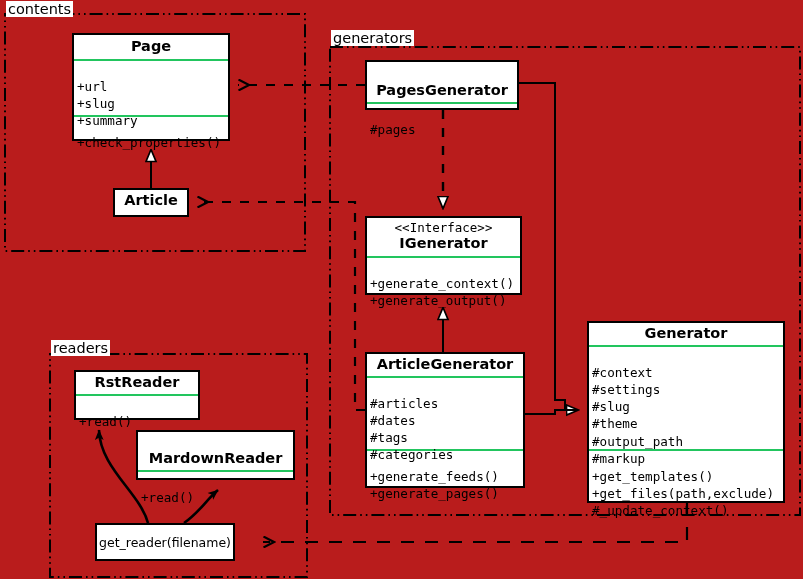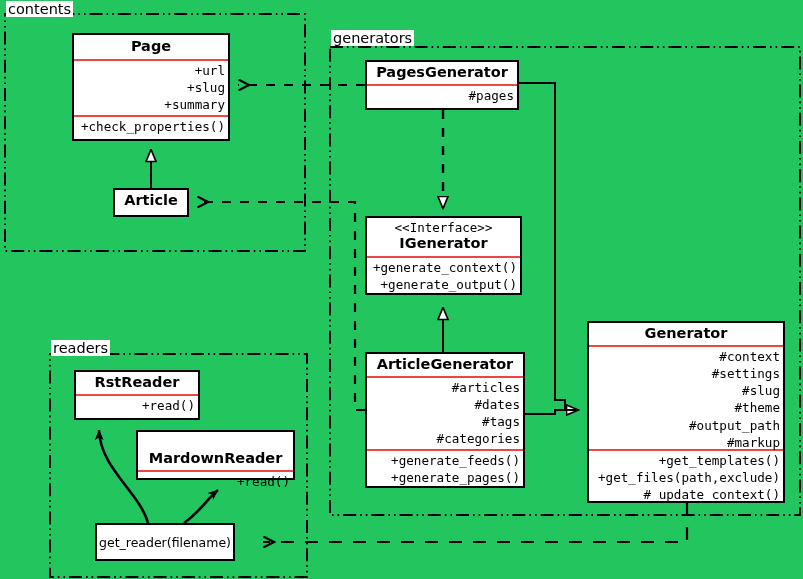--- a/index.html
+++ b/index.html
@@ -4,21 +4,21 @@
 <style>
   html, body {
     margin: 0;
     padding: 0;
     background: #ffffff;
   }
   #canvas {
     position: relative;
     width: 803px;
     height: 579px;
-    background: #22c55e;
+    background: #b91c1c;
     font-family: "DejaVu Sans", sans-serif;
     overflow: hidden;
   }
   svg.layer {
     position: absolute;
     left: 0;
     top: 0;
     width: 803px;
     height: 579px;
     pointer-events: none;
@@ -45,23 +45,22 @@
   }
   .uml-stereotype {
     display: block;
     font-weight: normal;
     font-size: 12.5px;
     font-family: "DejaVu Sans Mono", monospace;
     line-height: 1.15;
   }
   .uml-compartment {
     box-sizing: border-box;
-    border-top: 2px solid #ef4444;
-    padding: 1px 3px 2px 3px;
-    text-align: right;
+    border-top: 2px solid #22c55e;
+    padding: 17px 3px 2px 3px;
   }
   .uml-feature {
     font-family: "DejaVu Sans Mono", monospace;
     font-size: 12.6px;
     color: #000000;
     line-height: 1.37;
     white-space: nowrap;
   }
   .uml-func-box {
     position: absolute;
@@ -151,21 +150,21 @@
     <div class="uml-compartment">
       <div class="uml-feature">+check_properties()</div>
     </div>
   </div>
 
   <div class="uml-class" style="left:113px; top:188px; width:76px; height:29px;">
     <div class="uml-name" style="padding-top:2px;">Article</div>
   </div>
 
   <div class="uml-class" style="left:365px; top:60px; width:154px; height:50px;">
-    <div class="uml-name" style="padding-top:2px; padding-bottom:3px;">PagesGenerator</div>
+    <div class="uml-name" style="padding-top:10px; padding-bottom:3px;margin-top:10px;">PagesGenerator</div>
     <div class="uml-compartment">
       <div class="uml-feature">#pages</div>
     </div>
   </div>
 
   <div class="uml-class" style="left:365px; top:216px; width:157px; height:79px;">
     <div class="uml-name" style="padding-top:3px;">
       <span class="uml-stereotype">&lt;&lt;Interface&gt;&gt;</span>
       <span>IGenerator</span>
     </div>

